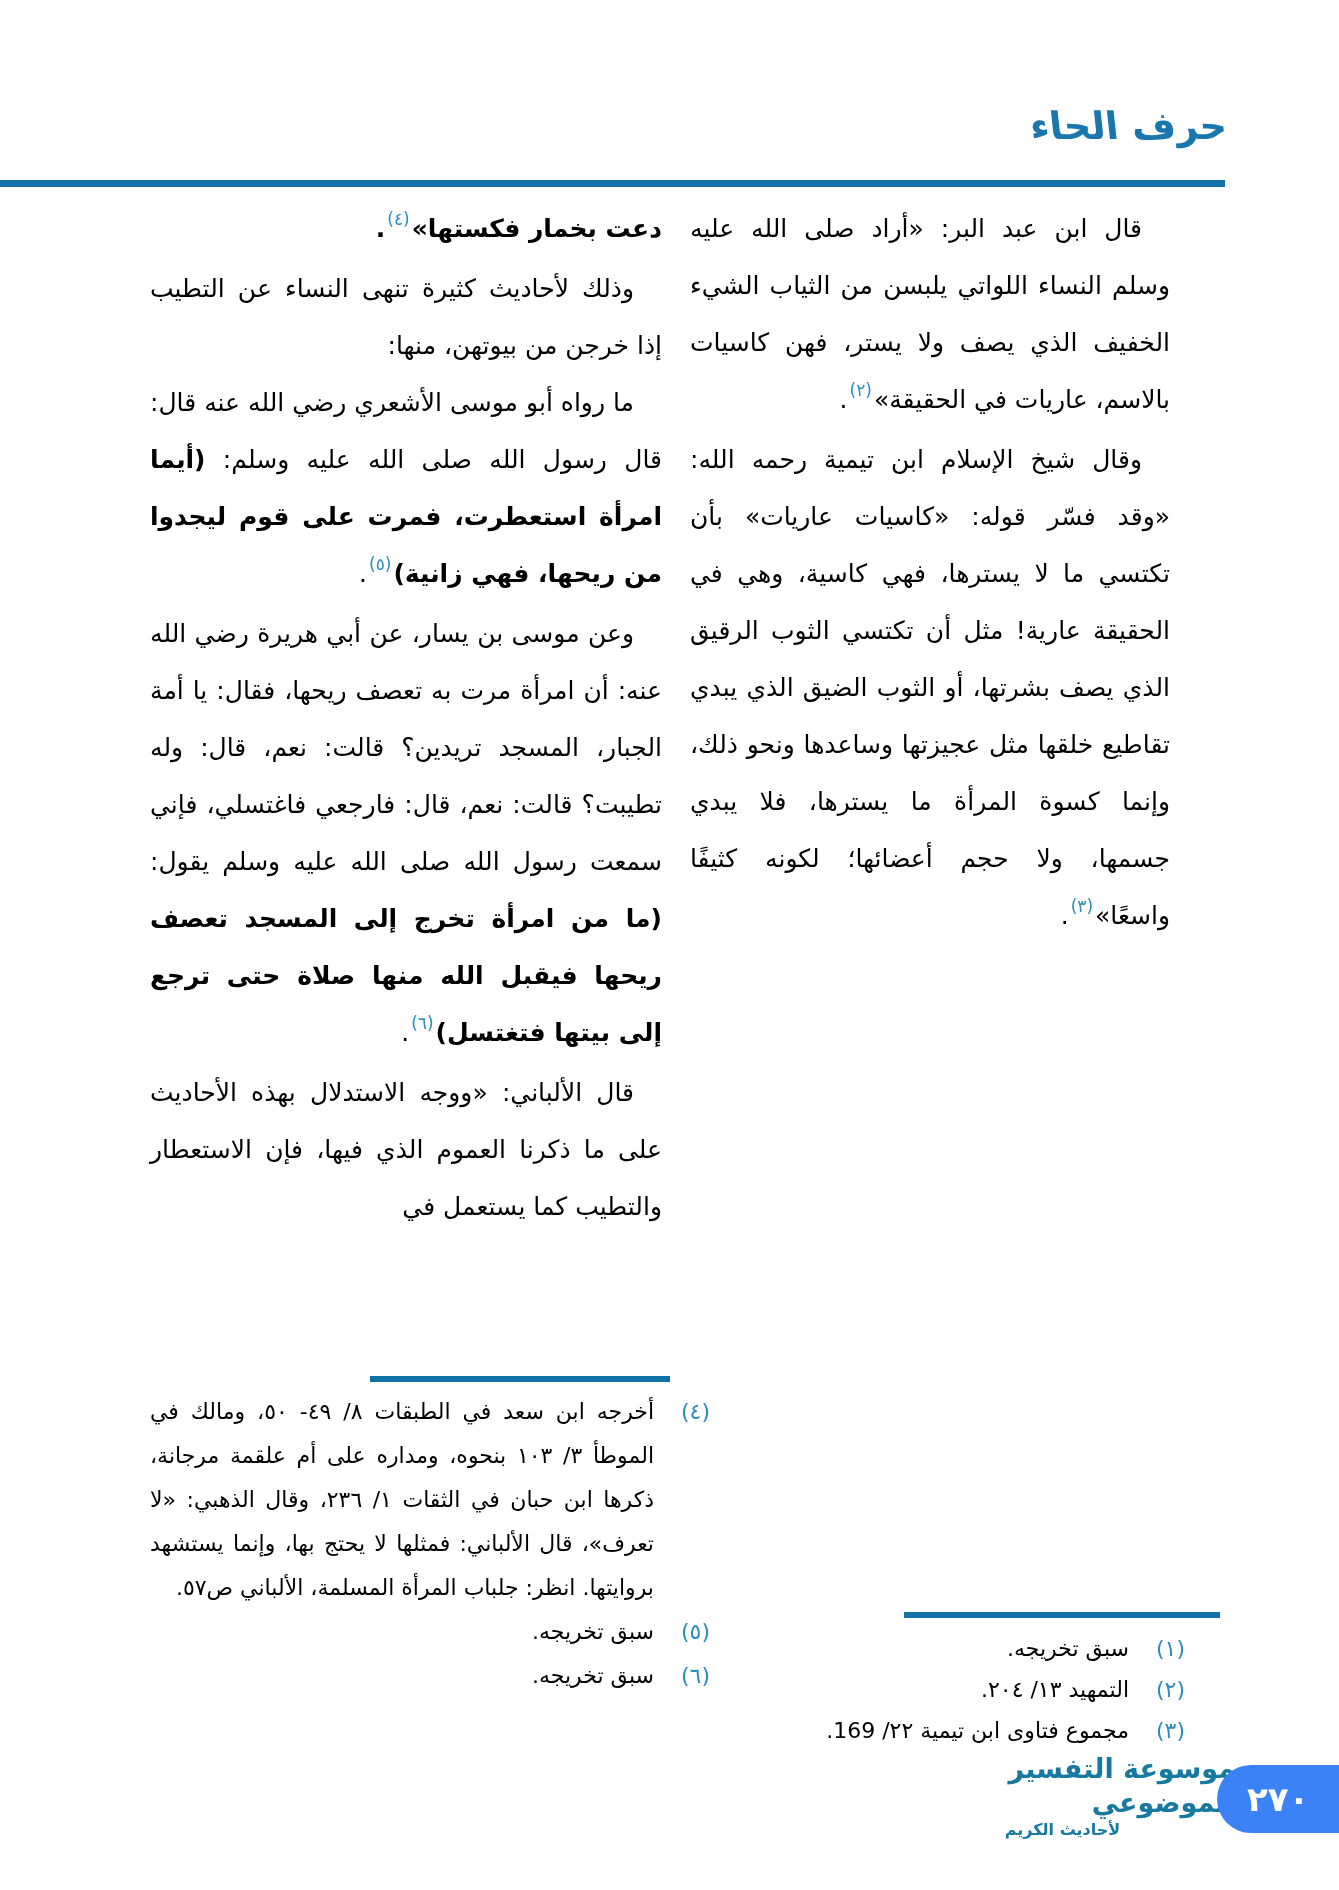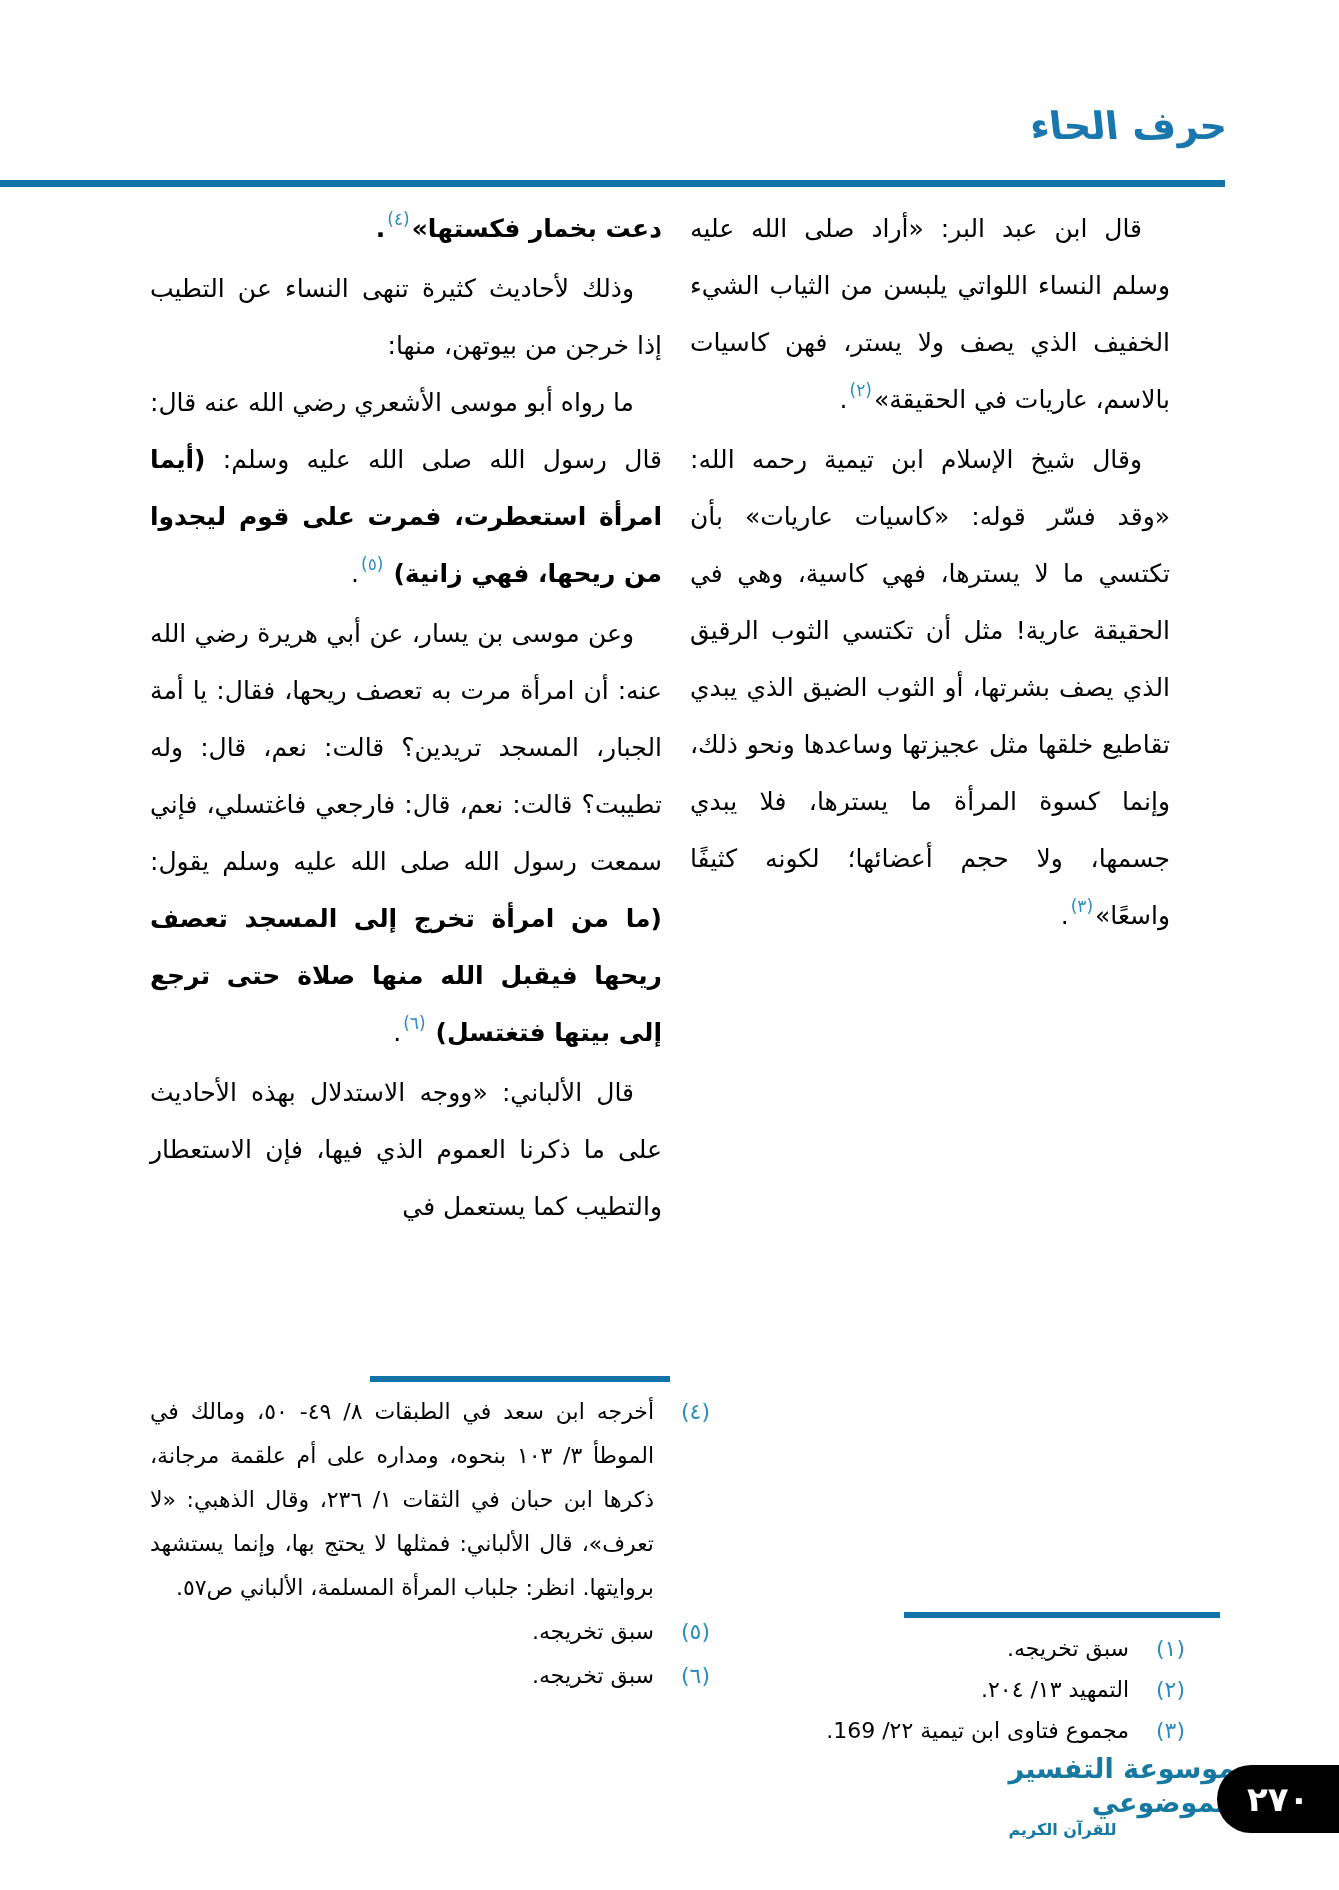--- a/index.html
+++ b/index.html
@@ -22,21 +22,21 @@
   .top-rule{
     position:absolute;top:180px;left:0;width:1225px;height:7px;
     background:#1273a8;
   }
   
   .col{position:absolute;top:200px;font-size:25px;line-height:57px;text-align:justify;}
   .col-main{right:169px;width:480px;}
   .col-side{left:150px;width:512px;}
   .para{margin:0;text-indent:28px;}
   .para.no-indent{text-indent:0;}
-  .para.bold,.seg.bold{font-weight:bold;margin-left:8px;}
+  .para.bold,.seg.bold{font-weight:bold;}
   .ref{
     color:#2b8cbe;font-size:17px;font-weight:normal;
     position:relative;top:-12px;margin:0 2px;
     white-space:nowrap;
   }
   
   .fn-rule{position:absolute;height:6px;background:#1273a8;}
   .fn-rule-side{top:1376px;left:370px;width:300px;}
   .fn-rule-main{top:1612px;right:119px;width:316px;}
   
@@ -48,21 +48,21 @@
   .fn-text{flex:1 1 auto;}
   
   .publisher-logo{
     position:absolute;top:1752px;left:890px;width:345px;
     text-align:center;color:#1779a0;line-height:1.25;
   }
   .publisher-logo .l1{font-size:27px;font-weight:bold;letter-spacing:-1px;text-align:right;}
   .publisher-logo .l2{font-size:16px;font-weight:bold;}
   .page-number-pill{
     position:absolute;top:1765px;right:0;width:122px;height:68px;
-    background:#000000;border-radius:34px 0 0 34px;
+    background:#3b82f6;border-radius:34px 0 0 34px;
     color:#ffffff;font-size:34px;font-weight:bold;
     display:flex;align-items:center;justify-content:center;
   }
 </style>
 </head>
 <body>
 
 <div class="page">
 
   <div class="chapter-title">حرف الحاء</div>
@@ -108,19 +108,19 @@
       <div class="fn-text">التمهيد ١٣/ ٢٠٤.</div>
     </div>
     <div class="fn-row">
       <span class="fn-num">(٣)</span>
       <div class="fn-text">مجموع فتاوى ابن تيمية ٢٢/ 169.</div>
     </div>
   </div>
 
   <div class="publisher-logo">
     <div class="l1">موسوعة التفسير الموضوعي</div>
-    <div class="l2">للقرآن الكريم</div>
+    <div class="l2">لأحاديث الكريم</div>
   </div>
   <div class="page-number-pill">
     <span>٢٧٠</span>
   </div>
 
 </div>
 
 </body></html>

